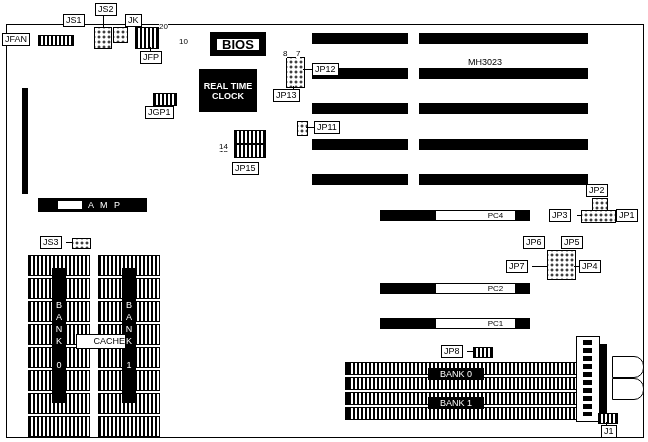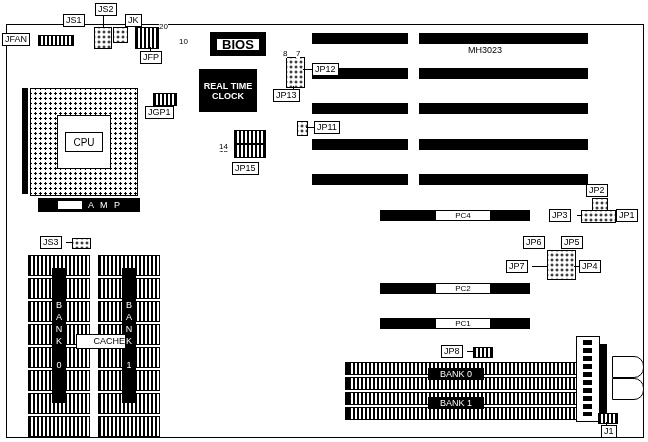--- a/index.html
+++ b/index.html
@@ -10,21 +10,21 @@
   .black-bar{position:absolute;background:#000;z-index:1;}
   .black-box{position:absolute;background:#000;color:#fff;display:flex;flex-direction:column;align-items:center;justify-content:center;text-align:center;z-index:2;}
   .striped{position:absolute;border:1px solid #000;background:repeating-linear-gradient(90deg,#000 0 2px,#fff 2px 4px);z-index:2;}
   .dots{position:absolute;border:1px solid #000;background-color:#fff;background-image:radial-gradient(circle,#000 1.1px,rgba(0,0,0,0) 1.2px);background-size:5px 5px;background-position:1.5px 1.5px;z-index:2;}
   .hline{position:absolute;height:1px;background:#000;z-index:2;}
   .vline{position:absolute;width:1px;background:#000;z-index:2;}
   .cpu-socket{position:absolute;left:30px;top:88px;width:106px;height:106px;border:1px solid #000;background-image:radial-gradient(circle,#000 1px,rgba(0,0,0,0) 1.1px);background-size:5px 5px;background-position:2px 2px;z-index:1;}
   .cpu-inner{position:absolute;left:26px;top:26px;width:52px;height:52px;background:#fff;border:1px solid #000;}
   .cpu-label{position:absolute;left:34px;top:43px;width:36px;height:18px;background:#fff;border:1px solid #000;font-size:10px;display:flex;align-items:center;justify-content:center;}
   .pci-slot{position:absolute;left:380px;width:150px;height:11px;background:#000;z-index:1;}
-  .pci-window{position:absolute;left:56px;top:1px;width:54px;height:9px;background:#fff;font-size:8px;line-height:9px;text-align:center;}
+  .pci-window{position:absolute;left:56px;top:1px;width:39px;height:9px;background:#fff;font-size:8px;line-height:9px;text-align:center;padding-left:40px;}
   .cache-col{position:absolute;width:62px;display:flex;flex-direction:column;gap:2px;z-index:1;}
   .chip{height:19px;border:1px solid #000;background:repeating-linear-gradient(90deg,#000 0 2px,#fff 2px 4px);}
   .bank-vert{position:absolute;width:14px;height:135px;background:#000;color:#fff;writing-mode:vertical-rl;text-orientation:upright;font-size:9px;letter-spacing:2px;display:flex;align-items:center;justify-content:center;z-index:3;}
   .cache-label{position:absolute;left:76px;top:334px;width:48px;background:#fff;border:1px solid #000;font-size:9px;line-height:13px;text-align:right;z-index:6;}
   .simm{position:absolute;left:345px;width:225px;height:11px;border:1px solid #000;border-left:6px solid #000;border-right:6px solid #000;background:repeating-linear-gradient(90deg,#fff 0 2px,#000 2px 4px);z-index:1;}
   .simm-bank{position:absolute;left:428px;width:56px;height:12px;background:#000;color:#fff;font-size:9px;line-height:12px;text-align:center;z-index:3;}
   .pwr{position:absolute;left:576px;top:336px;width:22px;height:84px;border:1px solid #000;background:#fff;z-index:2;}
   .pwr-pins{position:absolute;left:6px;top:3px;width:9px;height:76px;background:repeating-linear-gradient(180deg,#000 0 5px,#fff 5px 8px);}
   .edge-port{position:absolute;left:612px;width:30px;height:20px;border:1px solid #000;border-radius:0 10px 10px 0;background:#fff;z-index:2;}
   .part-number{position:absolute;font-size:9px;line-height:10px;z-index:2;}
@@ -68,49 +68,45 @@
   <div class="pin-num" style="left:296px;top:49px;">7</div>
   <div class="dots" style="left:286px;top:57px;width:17px;height:29px;"></div>
   <div class="hline" style="left:303px;top:69px;width:9px;"></div>
   <div class="label-box" style="left:312px;top:63px;">JP12</div>
   <div class="vline" style="left:293px;top:86px;height:3px;"></div>
   <div class="label-box" style="left:273px;top:89px;">JP13</div>
   <div class="dots" style="left:297px;top:121px;width:9px;height:13px;"></div>
   <div class="hline" style="left:306px;top:127px;width:8px;"></div>
   <div class="label-box" style="left:314px;top:121px;">JP11</div>
 
-  <div class="part-number" style="left:468px;top:45px;">MH3023</div>
+  <div class="part-number" style="left:468px;top:57px;">MH3023</div>
 
   <div class="black-bar" style="left:312px;top:33px;width:96px;height:11px;"></div>
   <div class="black-bar" style="left:419px;top:33px;width:169px;height:11px;"></div>
   <div class="black-bar" style="left:312px;top:68px;width:96px;height:11px;"></div>
   <div class="black-bar" style="left:419px;top:68px;width:169px;height:11px;"></div>
   <div class="black-bar" style="left:312px;top:103px;width:96px;height:11px;"></div>
   <div class="black-bar" style="left:419px;top:103px;width:169px;height:11px;"></div>
   <div class="black-bar" style="left:312px;top:139px;width:96px;height:11px;"></div>
   <div class="black-bar" style="left:419px;top:139px;width:169px;height:11px;"></div>
   <div class="black-bar" style="left:312px;top:174px;width:96px;height:11px;"></div>
   <div class="black-bar" style="left:419px;top:174px;width:169px;height:11px;"></div>
 
 
   <div class="black-bar" style="left:22px;top:88px;width:6px;height:106px;"></div>
-  <div class="cpu-socket">
-    <div class="cpu-inner"></div>
-    <div class="cpu-label">CPU</div>
-  </div>
   <div class="striped" style="left:153px;top:93px;width:22px;height:11px;"></div>
   <div class="label-box" style="left:145px;top:106px;">JGP1</div>
 
   <div class="pin-num" style="left:219px;top:145px;">13</div>
   <div class="pin-num" style="left:219px;top:142px;">14</div>
   <div class="striped" style="left:234px;top:130px;width:30px;height:12px;"></div>
   <div class="striped" style="left:234px;top:144px;width:30px;height:12px;"></div>
   <div class="label-box" style="left:232px;top:162px;">JP15</div>
 
-  <div class="black-bar" style="left:38px;top:198px;width:102px;height:14px;">
+  <div class="black-bar" style="left:38px;top:198px;width:102px;height:14px;padding-left:7px;">
     <div class="amp-inner"></div>
     <div class="amp-text">A M P</div>
   </div>
 
   <div class="label-box" style="left:40px;top:236px;">JS3</div>
   <div class="hline" style="left:66px;top:242px;width:6px;"></div>
   <div class="dots" style="left:72px;top:238px;width:17px;height:9px;"></div>
 
   <div class="cache-col" style="left:28px;top:255px;">
       <div class="chip"></div>

